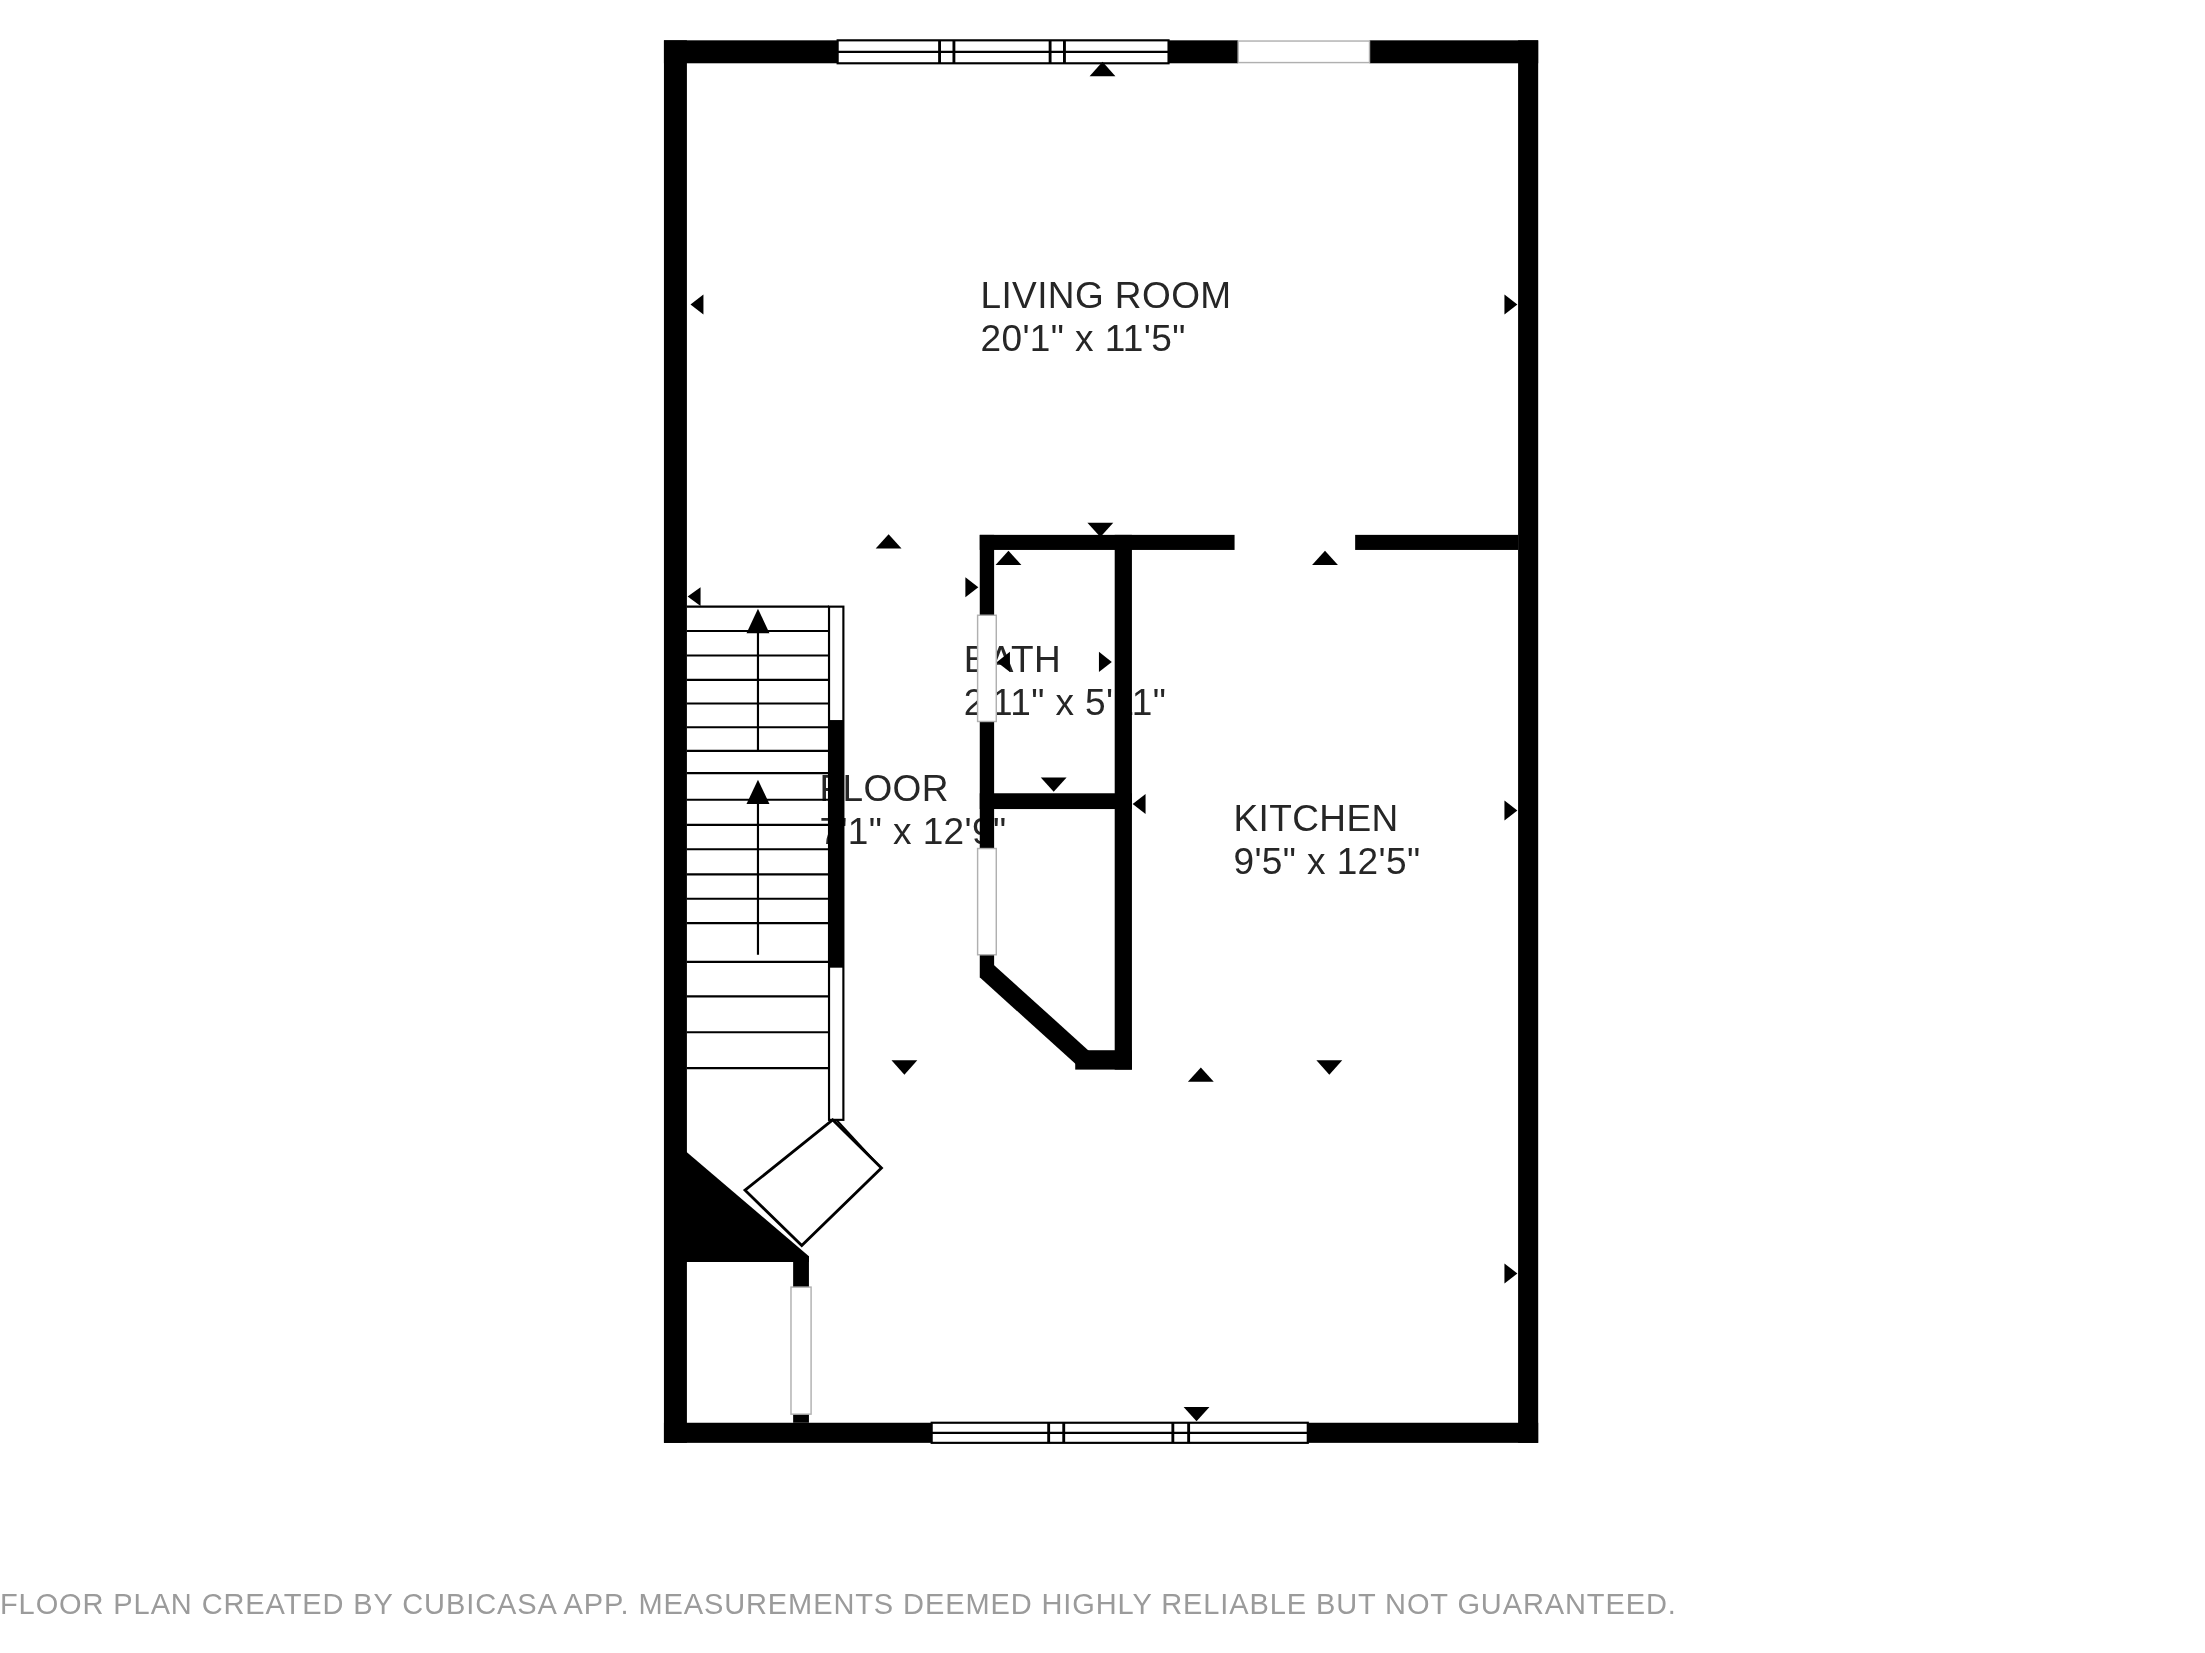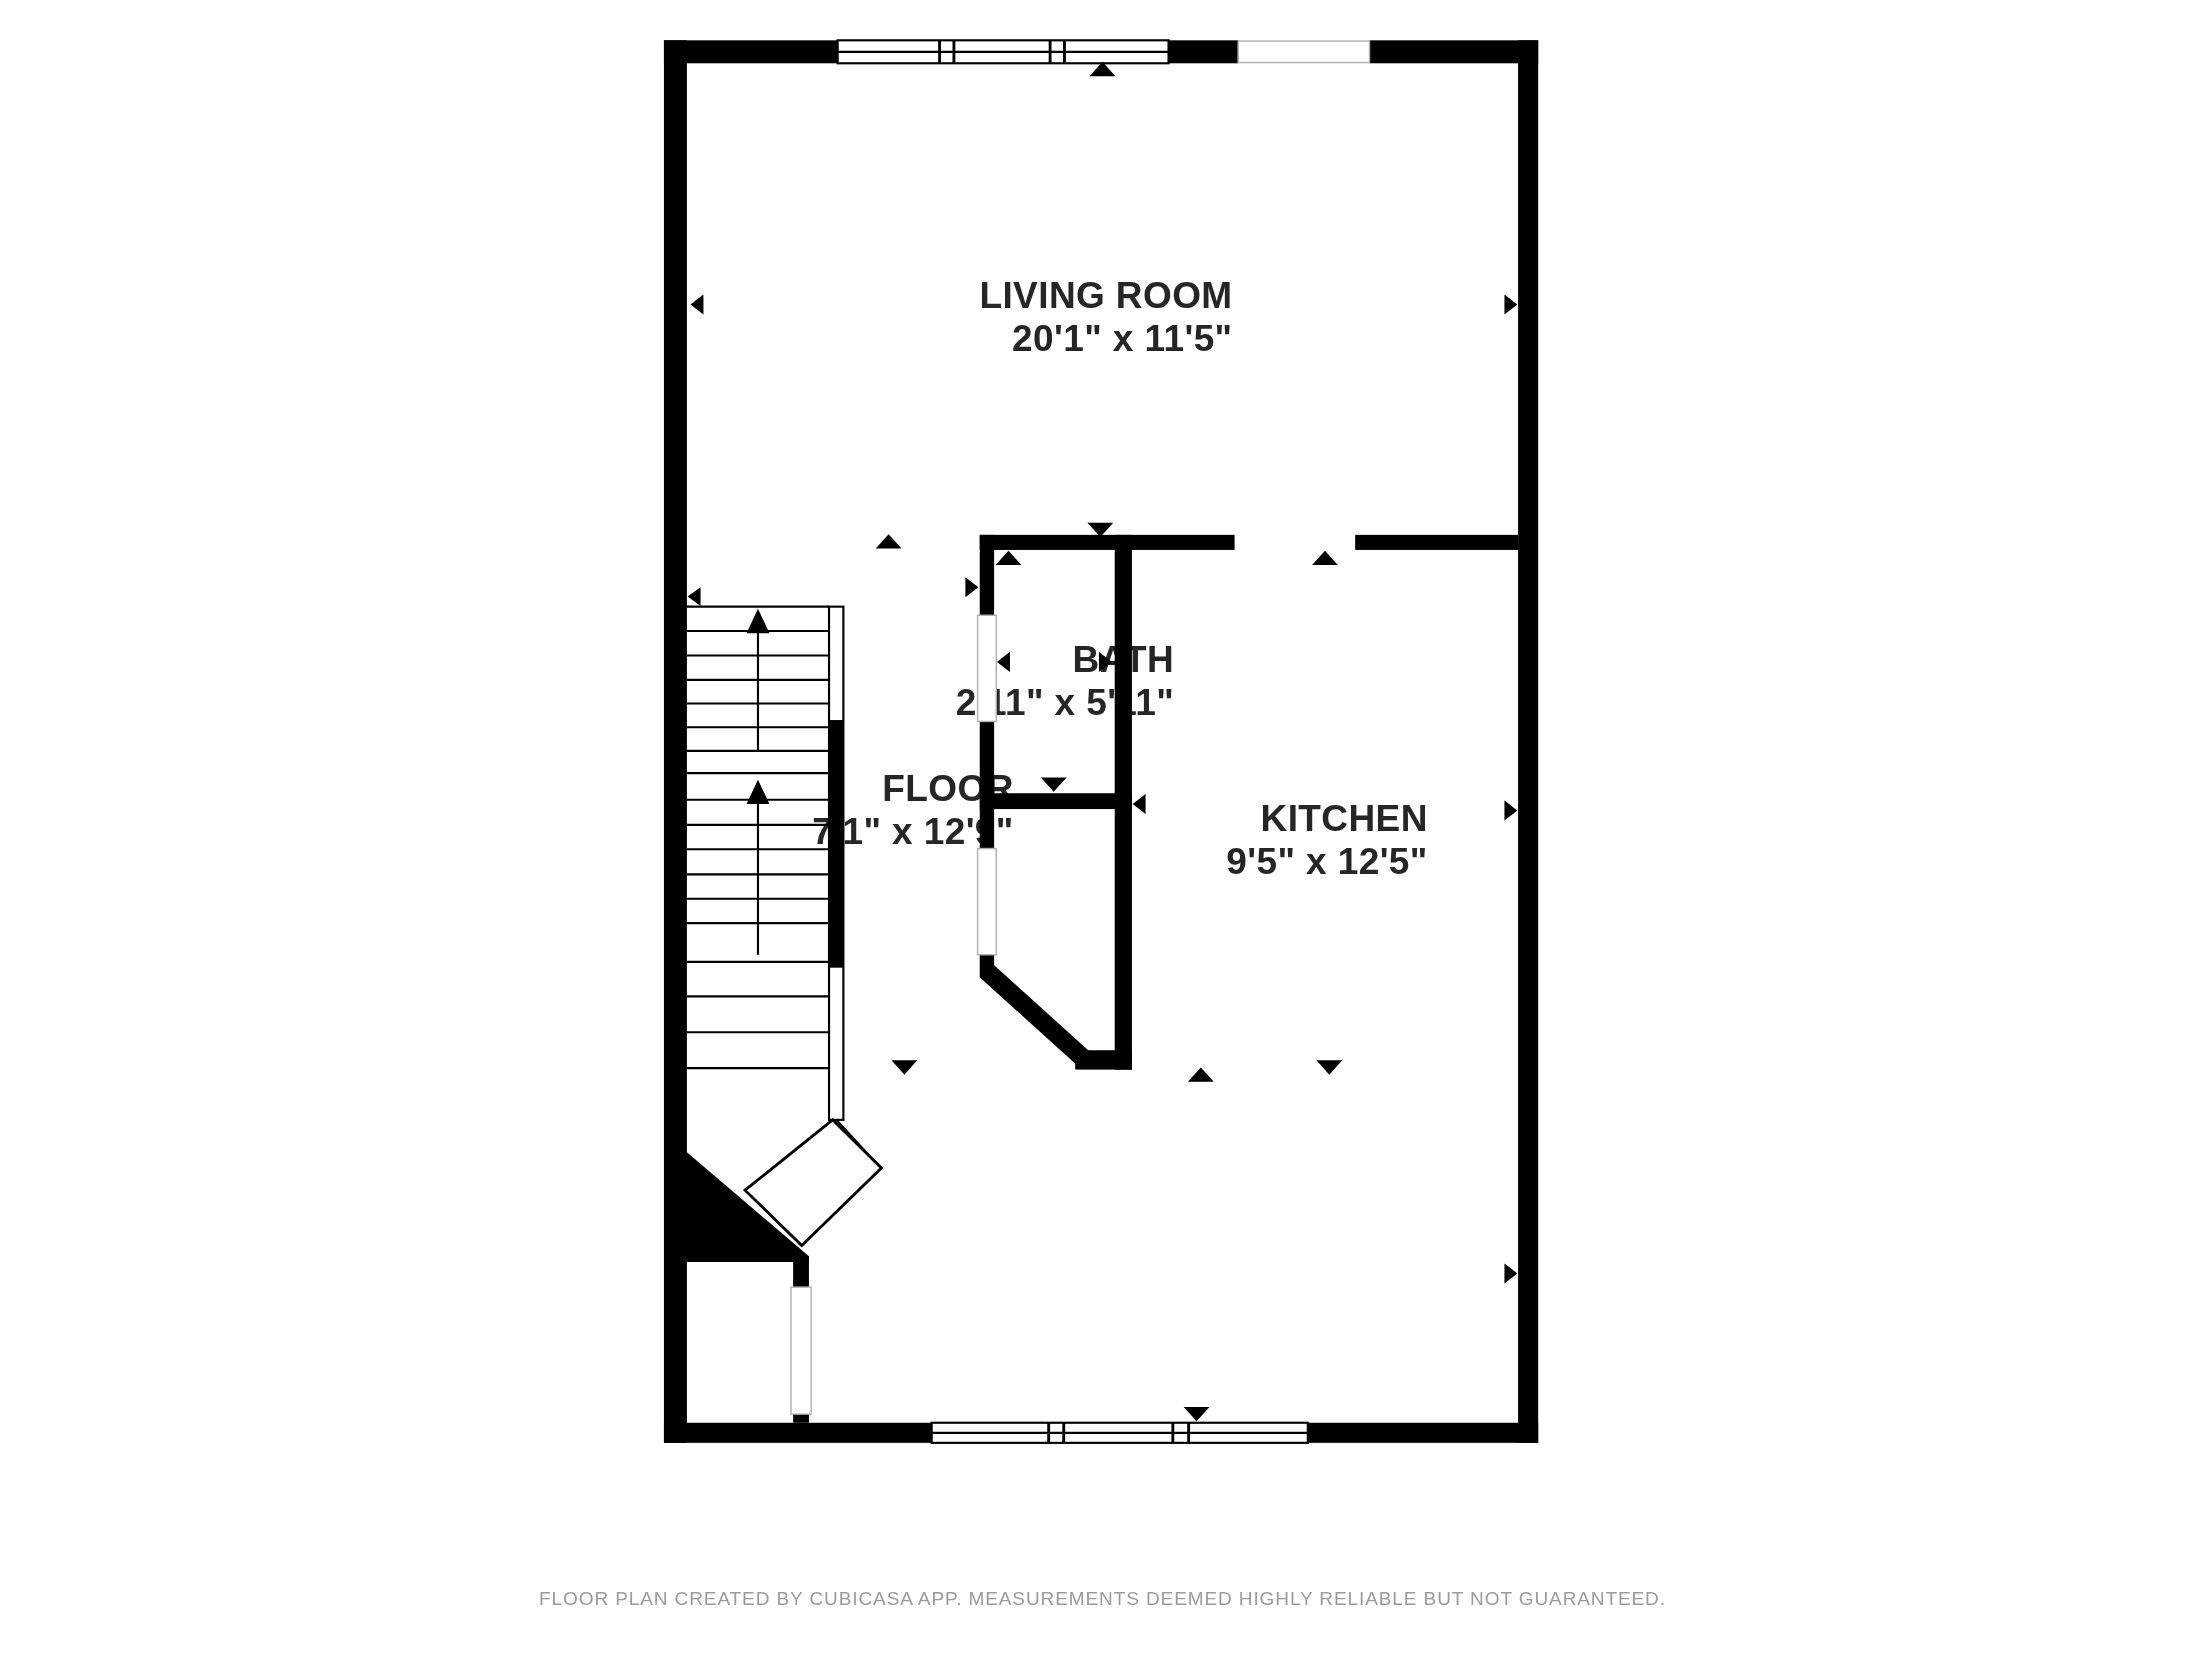--- a/index.html
+++ b/index.html
@@ -2,25 +2,25 @@
 <html style="--wall: #000000; --label: #262626; --footer: #9b9b9b;font-size:11.5px"><head>
 <meta charset="utf-8">
 <title>Floor Plan</title>
 <style>
   html,body{margin:0;padding:0;background:#ffffff;}
   body{width:2205px;height:1654px;}
   .canvas{position:relative;width:2205px;height:1654px;background:#ffffff;
           font-family:"Liberation Sans",sans-serif;overflow:hidden;}
   .plan-svg{position:absolute;left:0;top:0;z-index:2;}
   .labels{position:absolute;left:0;top:0;width:100%;height:100%;z-index:1;}
-  .room-label{position:absolute;transform:translate(-50%,-50%);text-align:right;
+  .room-label{position:absolute;transform:translate(-50%,-50%);text-align:left;
               white-space:nowrap;color:var(--label,#262626);
-              font-size:37px;line-height:43px;letter-spacing:0.4px;font-weight:700;}
-  .footer-note{position:absolute;left:0;right:0;top:1588px;z-index:3;text-align:center;
-               color:var(--footer,#9b9b9b);font-size:19px;letter-spacing:0.9px;font-weight:400;}
+              font-size:37px;line-height:43px;letter-spacing:0.4px;font-weight:400;}
+  .footer-note{position:absolute;left:0;right:0;top:1588px;z-index:3;
+               color:var(--footer,#9b9b9b);font-size:29px;letter-spacing:0.9px;font-weight:400;}
   .w{fill:var(--wall,#000000);}
   .ln{stroke:var(--wall,#000000);stroke-width:3;fill:none;}
   .ln4{stroke:var(--wall,#000000);stroke-width:4;fill:none;}
   .win{fill:#ffffff;stroke:var(--wall,#000000);stroke-width:3;}
   .gap{fill:#ffffff;stroke:#b0b0b0;stroke-width:2;}
   .leaf{fill:#ffffff;stroke:var(--wall,#000000);stroke-width:4;}
   .mk{fill:var(--wall,#000000);}
 </style>
 </head>
 <body style="background: rgb(255, 255, 255);">

